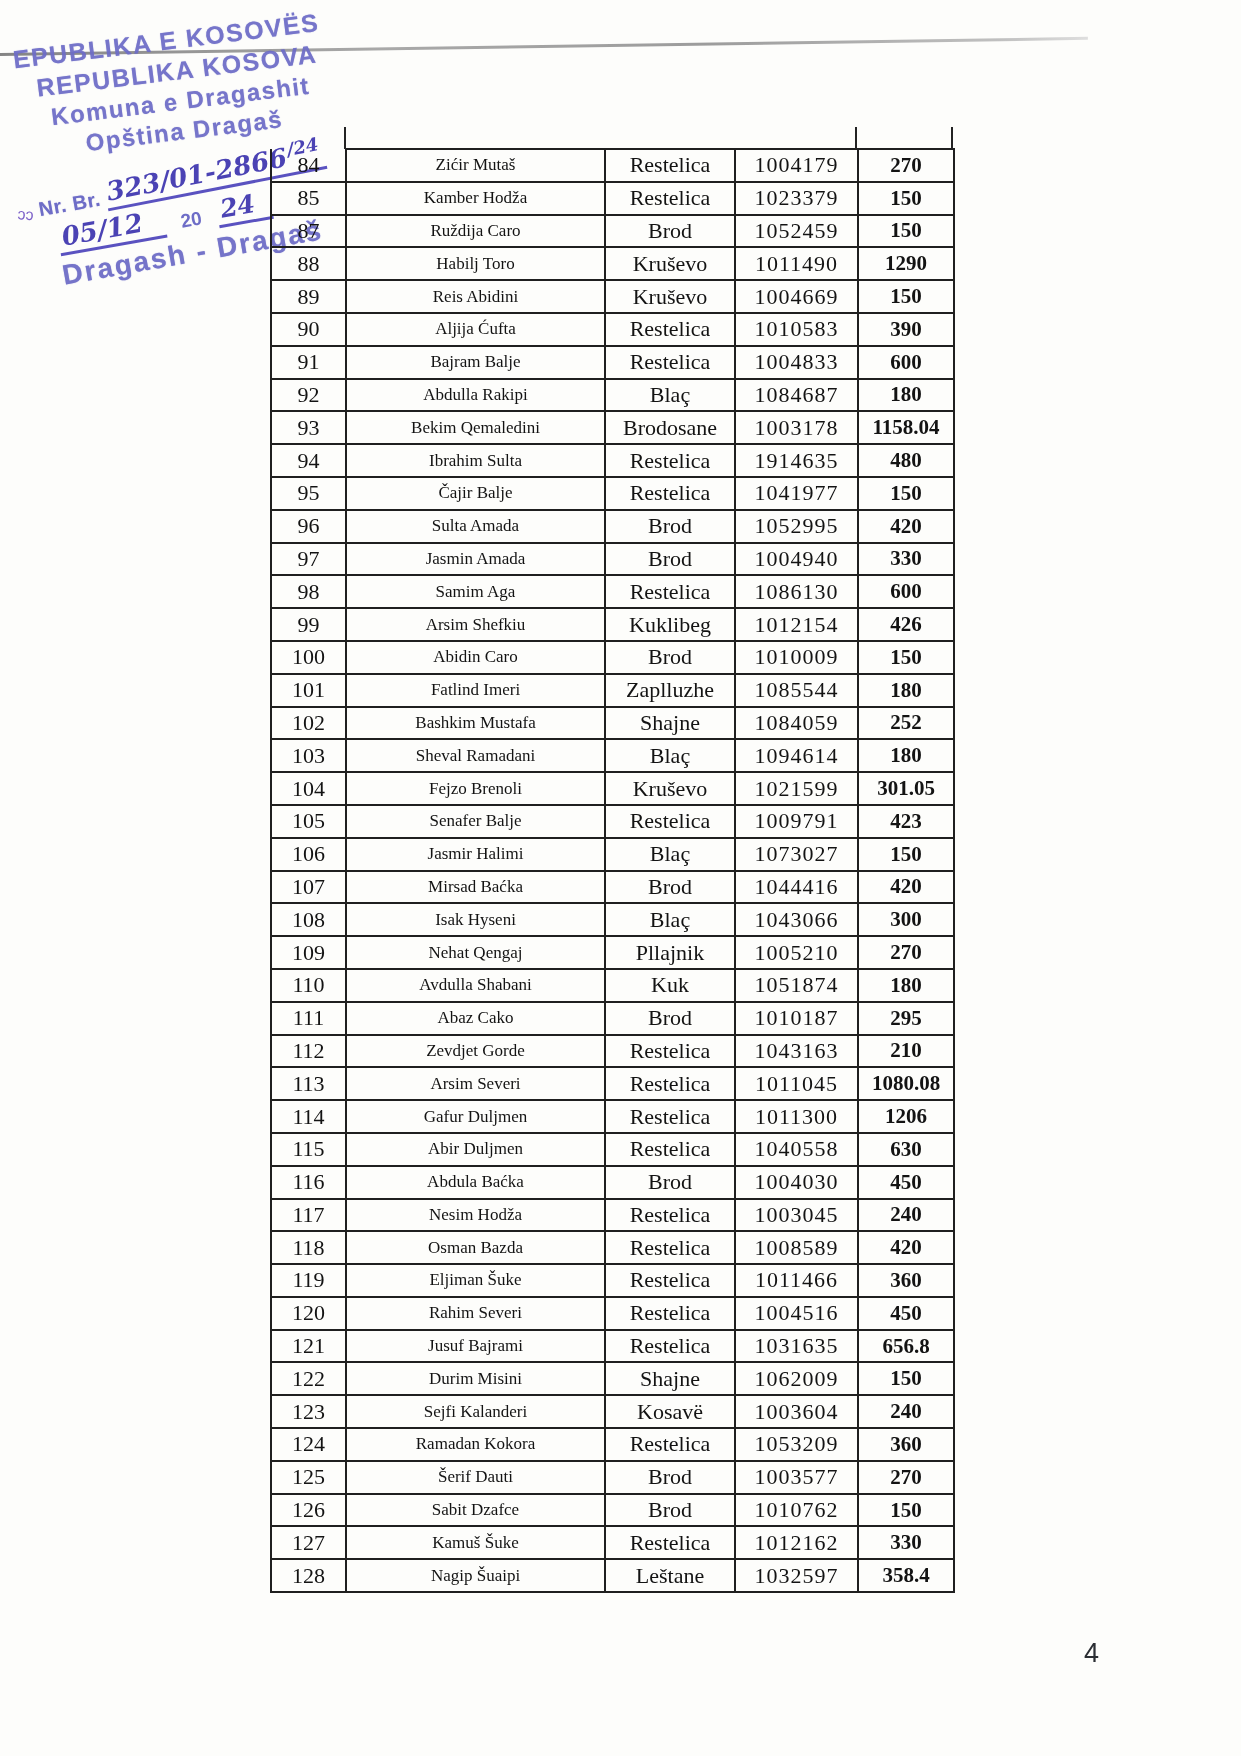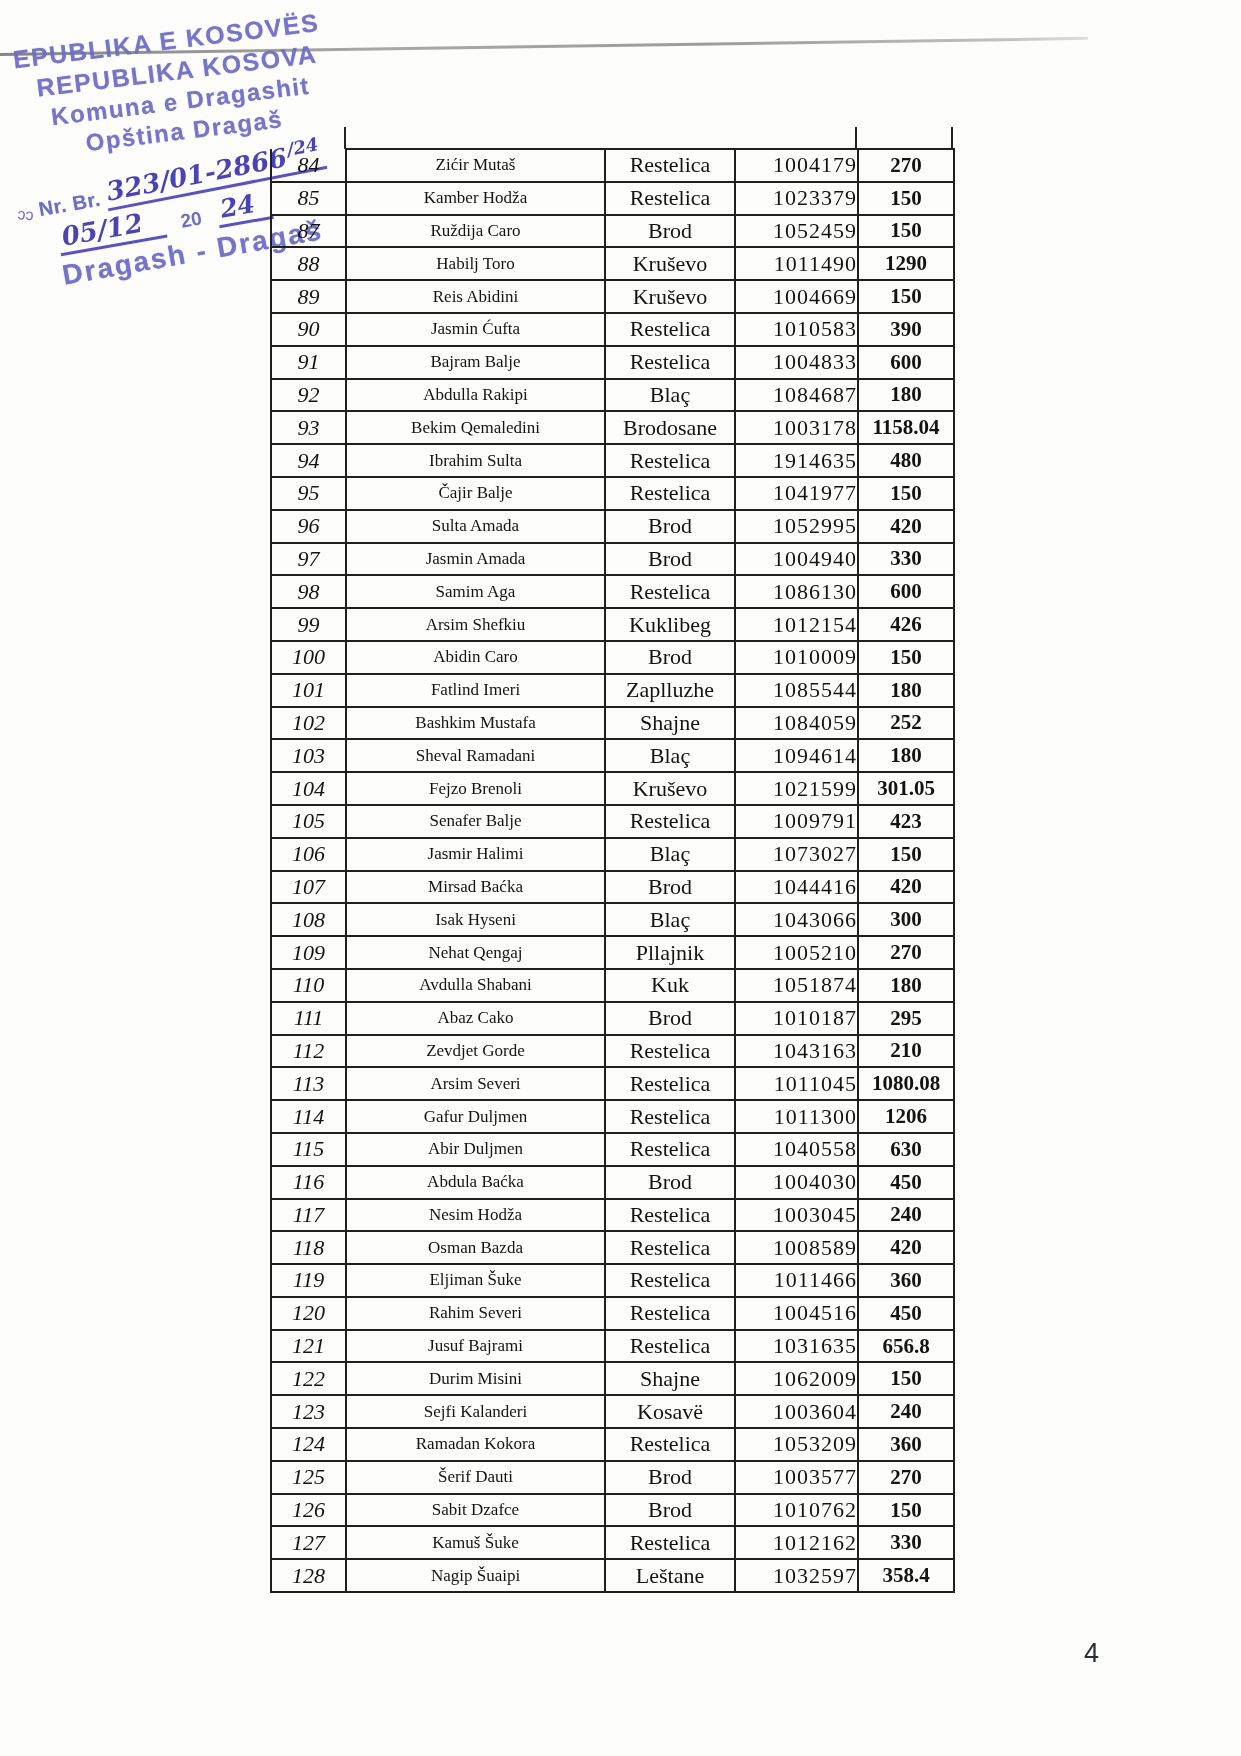--- a/index.html
+++ b/index.html
@@ -63,24 +63,24 @@
   table{
     border-collapse:collapse; table-layout:fixed; width:683px;
     color:#131313;
   }
   td{
     border:2px solid #1f1f1f; text-align:center; vertical-align:middle;
     padding:0; overflow:hidden; white-space:nowrap;
   }
   tr{height:32.8px;}
   tr:first-child td:first-child{border-top:none;}
-  .c-no{font-size:22px;font-style:italic;}
+  .c-no{font-size:22px;}
   .c-name{font-size:17px;text-align:center;}
   .c-village{font-size:22px;}
-  .c-id{font-size:22px; letter-spacing:1px;text-align:right;}
+  .c-id{font-size:22px; letter-spacing:1px;}
   .c-amount{font-size:21px; font-weight:bold;}
   .page-number{
     position:absolute; left:1084px; top:1638px;
     font-family:"Liberation Sans",sans-serif; font-size:27px; color:#2b2e33;
   }
 </style>
 </head>
 <body>
 
 <div class="page">
@@ -157,21 +157,21 @@
     <tr>
       <td class="c-no">89</td>
       <td class="c-name">Reis Abidini</td>
       <td class="c-village">Kruševo</td>
       <td class="c-id">1004669</td>
       <td class="c-amount">150</td>
     </tr>
 
     <tr>
       <td class="c-no">90</td>
-      <td class="c-name">Jasmin Ćufta</td>
+      <td class="c-name">Aljija Ćufta</td>
       <td class="c-village">Restelica</td>
       <td class="c-id">1010583</td>
       <td class="c-amount">390</td>
     </tr>
 
     <tr>
       <td class="c-no">91</td>
       <td class="c-name">Bajram Balje</td>
       <td class="c-village">Restelica</td>
       <td class="c-id">1004833</td>

